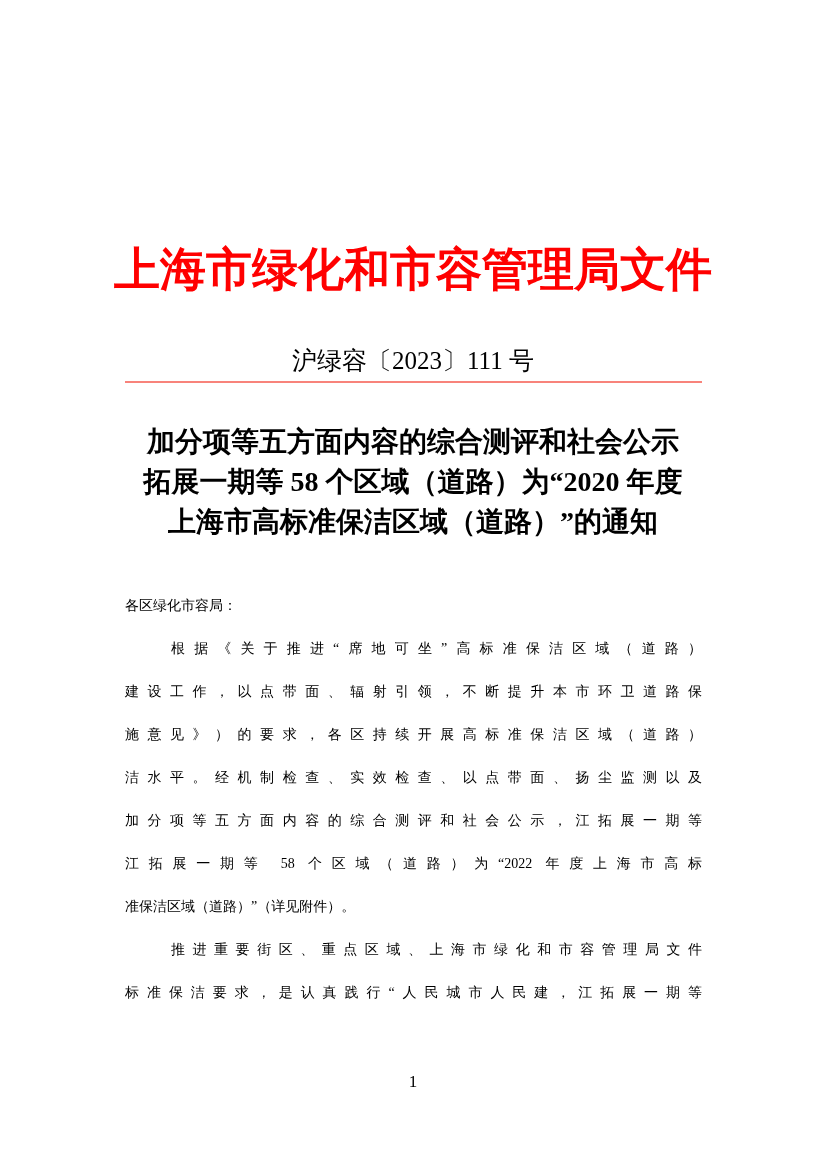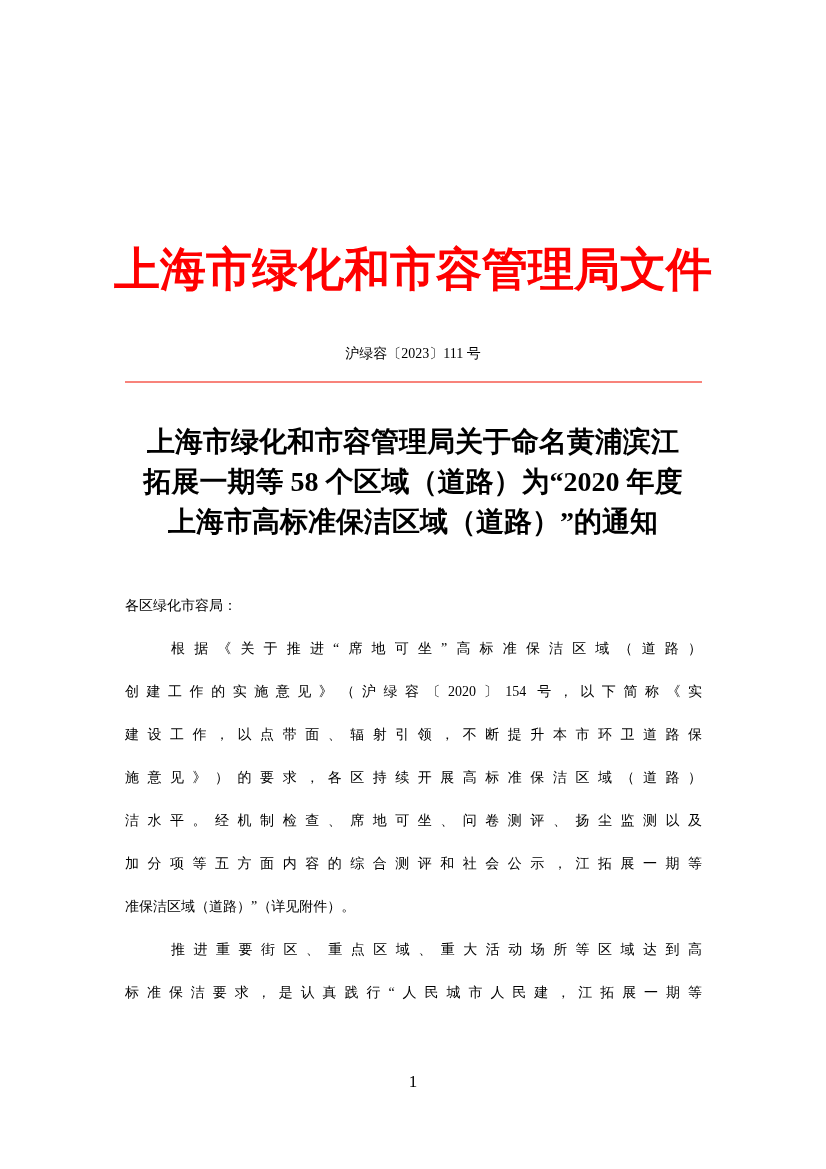--- a/index.html
+++ b/index.html
@@ -28,21 +28,21 @@
     font-weight: 700;
     letter-spacing: 0px;
     white-space: nowrap;
   }
   .doc-number {
     position: absolute;
     top: 338px;
     left: 0;
     width: 826px;
     text-align: center;
-    font-size: 14px;
+    font-size: 25px;
     line-height: 1.2;
     white-space: nowrap;
   }
   .red-divider {
     position: absolute;
     top: 373px;
     left: 125px;
     width: 577px;
     height: 2px;
   }
@@ -96,33 +96,33 @@
 
 <div class="page" style="background: rgb(255, 255, 255);">
 
   <div class="agency-banner" style="color: rgb(255, 0, 0);">上海市绿化和市容管理局文件</div>
 
   <div class="doc-number">沪绿容〔2023〕111 号</div>
 
   <div class="red-divider" style="background: rgb(248, 131, 123);"></div>
 
   <div class="document-title">
-      <div class="title-line">上海市绿化和市容管理局关于命名黄浦滨江</div>
+      <div class="title-line">加分项等五方面内容的综合测评和社会公示</div>
       <div class="title-line">拓展一期等 58 个区域（道路）为“2020 年度</div>
       <div class="title-line">上海市高标准保洁区域（道路）”的通知</div>
     </div>
 
   <div class="document-body">
       <div class="body-line">各区绿化市容局：</div>
       <div class="body-line indent justify">根据《关于推进“席地可坐”高标准保洁区域（道路）</div>
-      <div class="body-line justify">创建工作的实施意见》（沪绿容〔2020〕154 号，以下简称《实</div>
       <div class="body-line justify">建设工作，以点带面、辐射引领，不断提升本市环卫道路保</div>
       <div class="body-line justify">施意见》）的要求，各区持续开展高标准保洁区域（道路）</div>
-      <div class="body-line justify">洁水平。经机制检查、席地可坐、问卷测评、扬尘监测以及</div>
+      <div class="body-line justify">洁水平。经机制检查、实效检查、以点带面、扬尘监测以及</div>
       <div class="body-line justify">加分项等五方面内容的综合测评和社会公示，江拓展一期等</div>
+      <div class="body-line justify">江拓展一期等 58 个区域（道路）为“2022 年度上海市高标</div>
       <div class="body-line">准保洁区域（道路）”（详见附件）。</div>
-      <div class="body-line indent justify">推进重要街区、重点区域、重大活动场所等区域达到高</div>
+      <div class="body-line indent justify">推进重要街区、重点区域、上海市绿化和市容管理局文件</div>
       <div class="body-line justify">标准保洁要求，是认真践行“人民城市人民建，江拓展一期等</div>
     </div>
 
   <div class="page-number">1</div>
 
 </div>
 
 </body></html>

